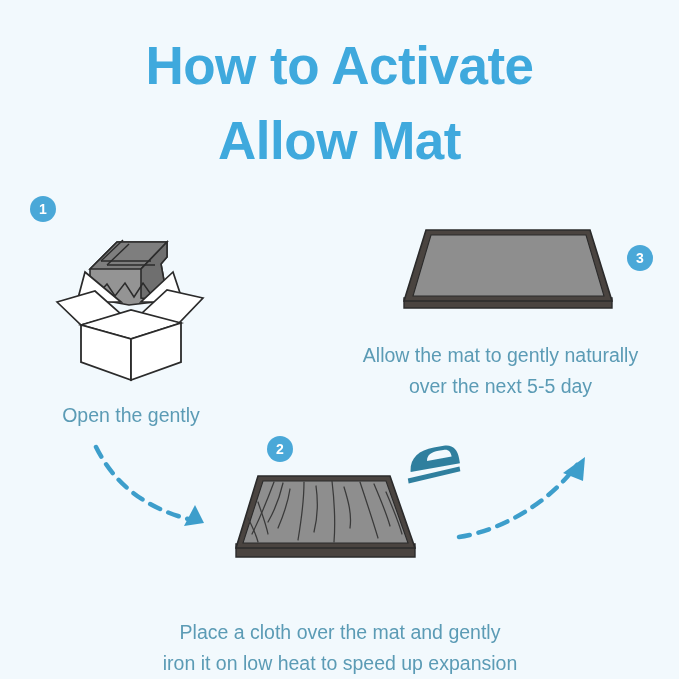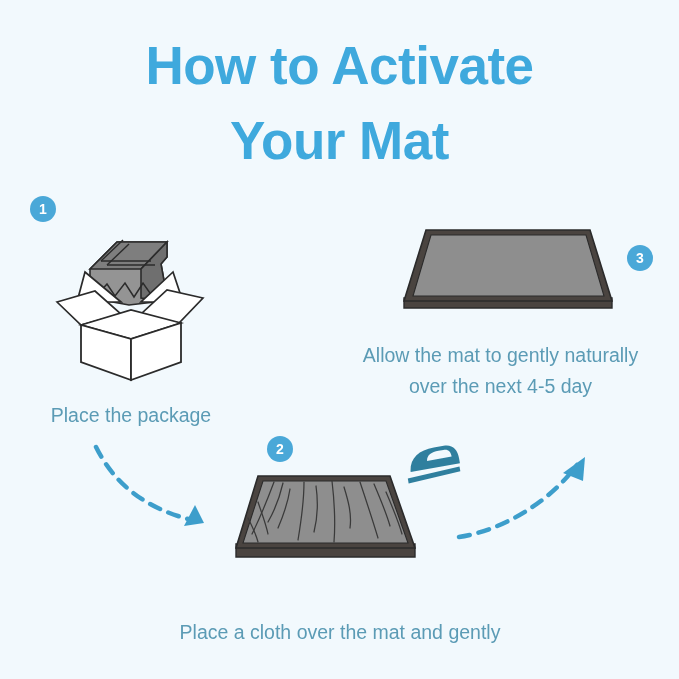--- a/index.html
+++ b/index.html
@@ -79,21 +79,21 @@
   #arrow-1 { left: 92px;  top: 443px; width: 140px; height: 100px; }
   #arrow-2 { left: 455px; top: 443px; width: 150px; height: 100px; }
 </style>
 </head>
 <body>
 
 <div id="infographic">
 
   <div class="title-block">
     <span class="title-line">How to Activate</span>
-    <span class="title-line">Your Mat</span>
+    <span class="title-line">Allow Mat</span>
   </div>
 
   <div class="badge" id="badge-1">1</div>
 
   <div class="illus" id="illus-box">
     <svg width="205" height="165" viewBox="0 0 205 165">
 
       <g>
         <path d="M35 63 L35 41 L62 14 L112 14 L112 29 L106 36 L110 58 L108 73 L74 77 L36 70 Z" fill="#949494" stroke="#2b2b2b" stroke-width="1.6"></path>
         <path d="M35 41 L62 14 L112 14 L86 41 Z" fill="#7e7e7e" stroke="#2b2b2b" stroke-width="1.6"></path>
@@ -115,39 +115,39 @@
       <path d="M148 70 L112 62 L86 86 L124 95 Z" fill="#ffffff" stroke="#2b2b2b" stroke-width="1.7"></path>
 
       <path d="M26 97 L76 82 L126 95 L76 111 Z" fill="#ffffff" stroke="#2b2b2b" stroke-width="1.7"></path>
 
       <path d="M26 97 L26 134 L76 152 L76 111 Z" fill="#ffffff" stroke="#2b2b2b" stroke-width="1.8"></path>
       <path d="M76 111 L76 152 L126 134 L126 95 Z" fill="#ffffff" stroke="#2b2b2b" stroke-width="1.8"></path>
     </svg>
   </div>
 
   <div class="caption" id="caption-1">
-    <span>Place the package</span>
+    <span>Open the gently</span>
   </div>
 
   <div class="badge" id="badge-3">3</div>
 
   <div class="illus" id="illus-mat3">
     <svg width="220" height="100" viewBox="0 0 220 100">
 
       <path d="M6 76 L6 86 L214 86 L214 76 Z" fill="#4a4440" stroke="#2b2b2b" stroke-width="1.4"></path>
 
       <path d="M28 8 L192 8 L214 79 L6 79 Z" fill="#4a4440" stroke="#2b2b2b" stroke-width="1.6"></path>
 
       <path d="M33 13 L188 13 L206 74 L15 74 Z" fill="#8e8e8e" stroke="#2b2b2b" stroke-width="1.1"></path>
     </svg>
   </div>
 
   <div class="caption" id="caption-3">
     <span>Allow the mat to gently naturally</span>
-    <span>over the next 4-5 day</span>
+    <span>over the next 5-5 day</span>
   </div>
 
   <div class="badge" id="badge-2">2</div>
 
   <div class="illus" id="illus-mat2">
     <svg width="195" height="105" viewBox="0 0 195 105">
 
       <path d="M8 82 L8 95 L187 95 L187 82 Z" fill="#4a4440" stroke="#2b2b2b" stroke-width="1.4"></path>
 
       <path d="M30 14 L162 14 L187 86 L8 86 Z" fill="#4a4440" stroke="#2b2b2b" stroke-width="1.6"></path>
@@ -179,20 +179,21 @@
 
         <path d="M26 19 C27 13 32 11 39 11 L44 11 C49 11 51 14 51 19 Z" fill="#f2f9fd"></path>
 
         <path d="M4 33 L57 30 L57 35 L4 38 Z" fill="#2f7f9e"></path>
       </g>
     </svg>
   </div>
 
   <div class="caption" id="caption-2">
     <span>Place a cloth over the mat and gently</span>
+    <span>iron it on low heat to speed up expansion</span>
   </div>
 
   <div class="illus" id="arrow-1">
     <svg width="140" height="100" viewBox="0 0 140 100">
       <path d="M4 4 C22 40 52 66 104 78" fill="none" stroke="#3d9ecb" stroke-width="4.5" stroke-linecap="round" stroke-dasharray="11 9"></path>
       <path d="M103 62 L112 80 L92 83 Z" fill="#3d9ecb"></path>
     </svg>
   </div>
 
   <div class="illus" id="arrow-2">

